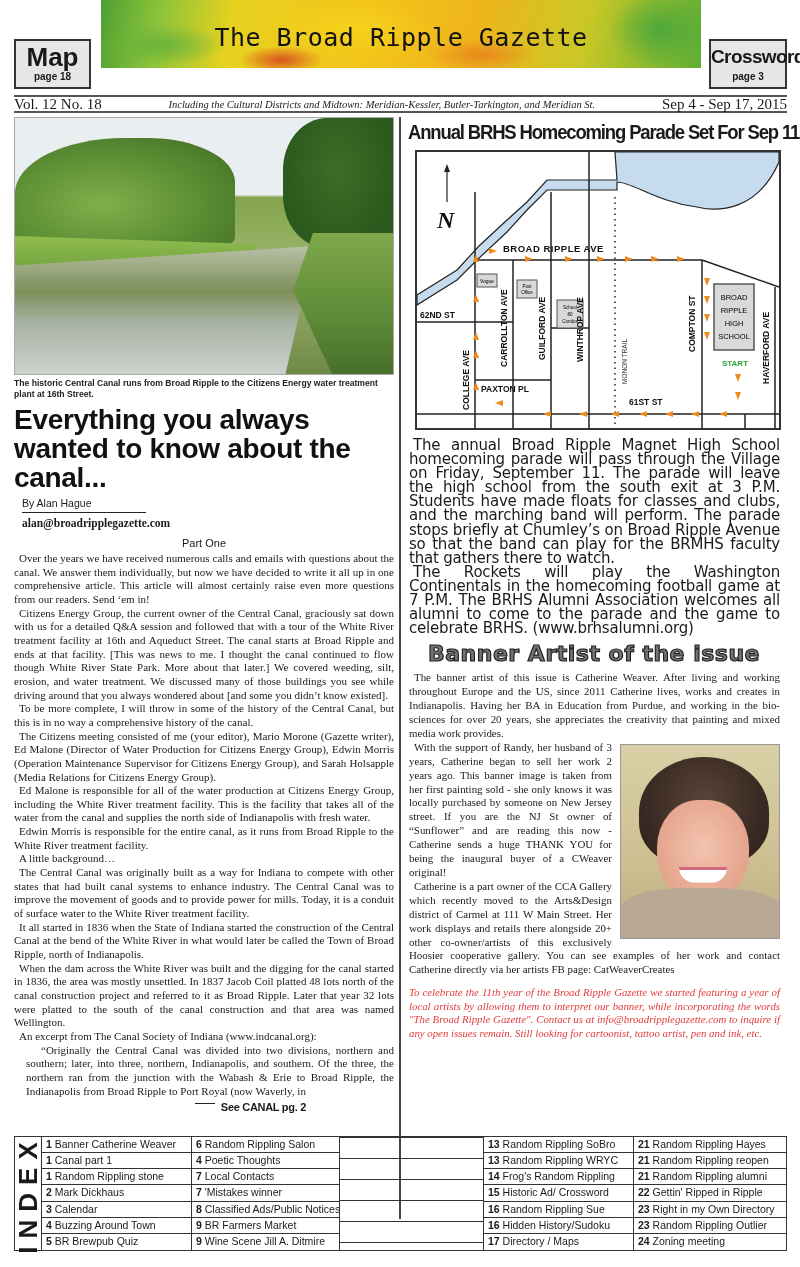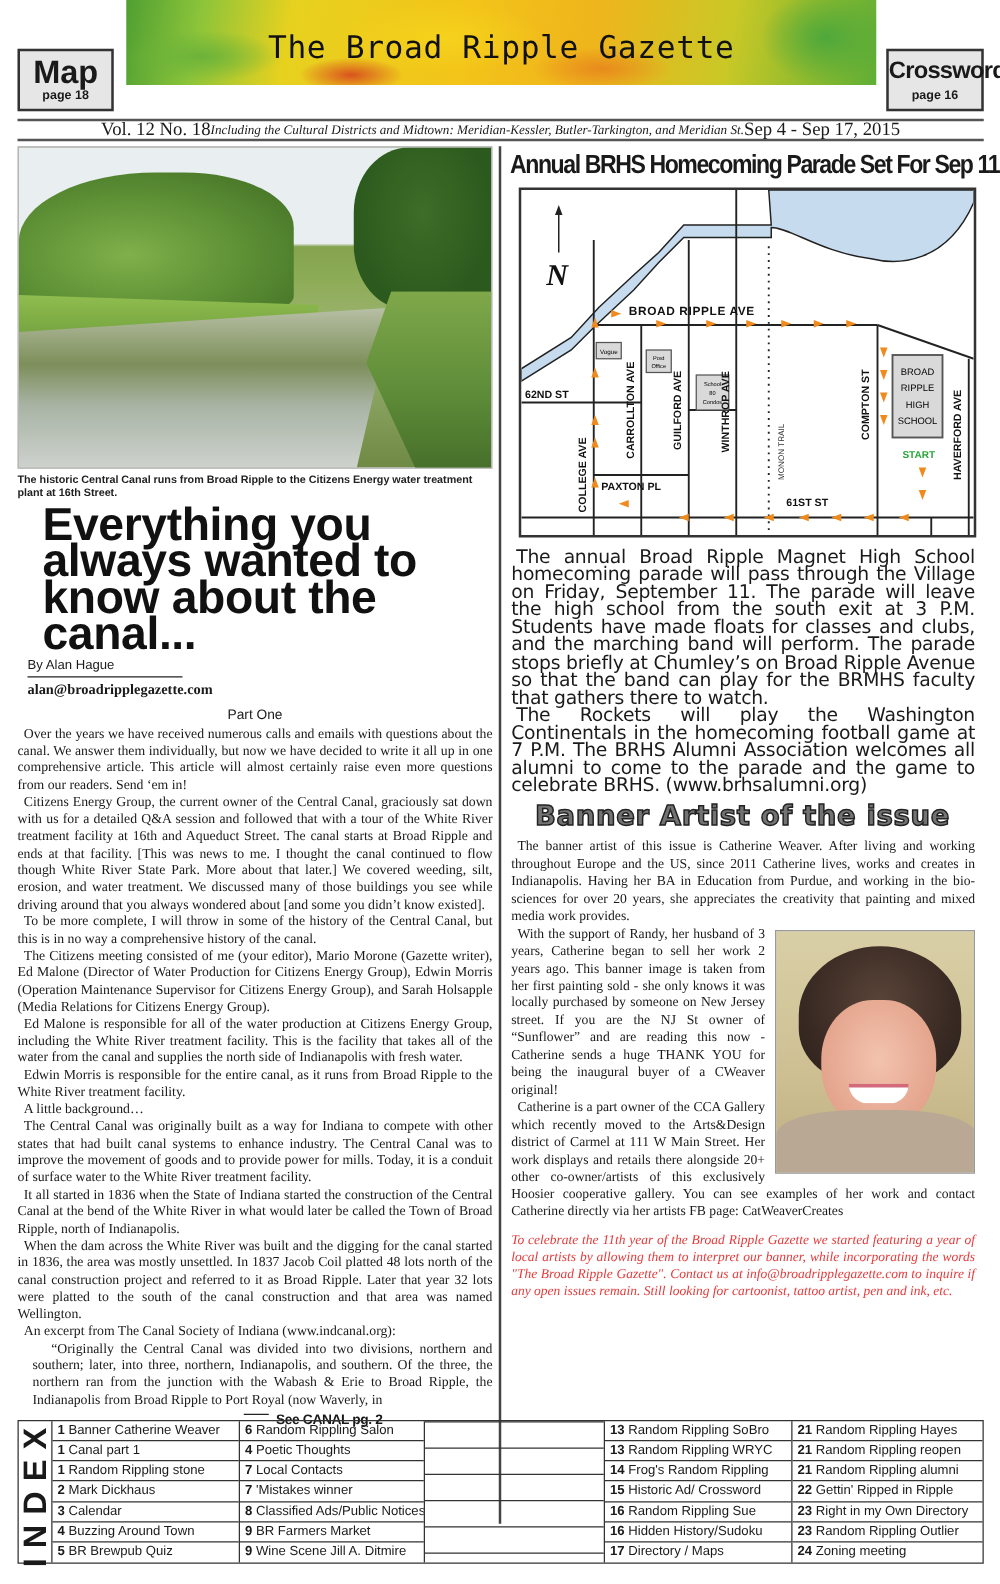--- a/index.html
+++ b/index.html
@@ -19,40 +19,40 @@
       background:
         radial-gradient(ellipse 90px 30px at 60px 45px, #6cb33a 0%, rgba(108,179,58,0) 70%),
         radial-gradient(ellipse 70px 50px at 560px 30px, #4ea83b 0%, rgba(78,168,59,0) 75%),
         radial-gradient(ellipse 120px 40px at 250px 30px, #f5d21c 0%, rgba(245,210,28,0) 70%),
         radial-gradient(ellipse 80px 25px at 380px 55px, #e88a1c 0%, rgba(232,138,28,0) 70%),
         radial-gradient(ellipse 60px 20px at 180px 60px, #d9531e 0%, rgba(217,83,30,0) 70%),
         linear-gradient(100deg, #4f9f32 0%, #8cc43a 10%, #e7d11f 22%, #f3c419 45%, #efb51c 62%, #c9c826 80%, #5fae35 100%);
     }
     .banner-title { position: absolute; left: 0; right: 0; top: 23px; text-align: center; font-family: "DejaVu Sans Mono", monospace; font-size: 25px; color: #111; letter-spacing: 0.5px; }
 
-    .volume-line { position: absolute; left: 14px; top: 95px; width: 773px; height: 18px; border-top: 2px solid #555; border-bottom: 2px solid #555; display: flex; align-items: center; justify-content: center; }
+    .volume-line { position: absolute; left: 14px; top: 95px; width: 773px; height: 18px; border-top: 2px solid #555; border-bottom: 2px solid #555; display: flex; align-items: center; justify-content: space-between; }
     .vol { font-size: 15px; }
     .tagline { font-style: italic; font-size: 10.5px; }
     .dates { font-size: 15px; }
 
     
     .left-col { position: absolute; left: 14px; top: 117px; width: 380px; }
     .photo { width: 380px; height: 258px; border: 1px solid #aaa; position: relative; overflow: hidden;
       background:
         linear-gradient(180deg, #e9eef0 0%, #e9eef0 30%, rgba(0,0,0,0) 31%),
         linear-gradient(180deg, #6f8a3e 0%, #8cab55 40%, #9fb576 60%, #6f8a44 100%);
     }
     .photo .trees-l { position: absolute; left: 0; top: 20px; width: 220px; height: 110px; background: radial-gradient(ellipse at 40% 60%, #7fb04a 0%, #5d8f35 50%, #3f6d23 100%); border-radius: 50% 40% 10% 10%; }
     .photo .trees-r { position: absolute; right: 0; top: 0; width: 110px; height: 130px; background: radial-gradient(ellipse at 50% 40%, #3d6d27 0%, #2c5a1e 70%); border-radius: 40% 0 0 40%; }
     .photo .water { position: absolute; left: 0; top: 128px; width: 300px; height: 130px; background: linear-gradient(180deg, #b8c0a6 0%, #7d8f5a 35%, #a8b3a4 60%, #cfd3cf 100%); clip-path: polygon(0 15%, 100% 0, 90% 100%, 0 100%); }
     .photo .bank-r { position: absolute; right: 0; top: 115px; width: 100px; height: 143px; background: linear-gradient(180deg, #7fa84a 0%, #5c8a37 60%, #466f2a 100%); clip-path: polygon(20% 0, 100% 0, 100% 100%, 40% 100%, 0 40%); }
     .photo .bank-l { position: absolute; left: 0; top: 118px; width: 240px; height: 40px; background: linear-gradient(180deg, #8fbd4f 0%, #6f9d3c 100%); clip-path: polygon(0 0, 100% 20%, 100% 50%, 0 100%); }
 
     .caption { font-family: "Liberation Sans", sans-serif; font-weight: bold; font-size: 8.6px; line-height: 10.5px; margin-top: 3px; color: #222; }
-    .headline { font-family: "Liberation Sans", sans-serif; font-weight: 900; font-size: 37px; line-height: 29px; margin-top: 6px; letter-spacing: -0.3px; color: #111; margin-left: 20px; }
+    .headline { font-family: "Liberation Sans", sans-serif; font-weight: 900; font-size: 28px; line-height: 29px; margin-top: 6px; letter-spacing: -0.3px; color: #111; }
     .byline { font-family: "Liberation Sans", sans-serif; font-size: 10.5px; margin-top: 5px; margin-left: 8px; display: inline-block; border-bottom: 1px solid #222; padding-bottom: 3px; padding-right: 55px; }
     .email { font-weight: bold; font-size: 11.5px; margin-top: 4px; margin-left: 8px; }
     .part { text-align: center; font-family: "Liberation Sans", sans-serif; font-size: 11px; margin-top: 8px; }
     .article { font-size: 11px; line-height: 13.65px; text-align: justify; margin-top: 3px; }
     .article p { text-indent: 5px; }
     .article p.quote { text-indent: 15px; padding-left: 12px; }
     .see-more { text-align: right; margin-right: 88px; margin-top: 3px; font-family: "Liberation Sans", sans-serif; font-weight: bold; font-size: 11px; letter-spacing: -0.3px; }
     .see-more .rule { display: inline-block; width: 20px; border-top: 1px solid #222; vertical-align: middle; margin-right: 6px; position: relative; top: -5px; }
 
     
@@ -97,21 +97,21 @@
 <div class="masthead">
   <div class="box-link box-map">
     <span class="big">Map</span>
     <span class="small">page 18</span>
   </div>
   <div class="banner">
     <div class="banner-title">The Broad Ripple Gazette</div>
   </div>
   <div class="box-link box-cross">
     <span class="big">Crossword</span>
-    <span class="small">page 16</span>
+    <span class="small">page 3</span>
   </div>
 </div>
 <div class="volume-line">
   <span class="vol">Vol. 12  No. 18</span>
   <span class="tagline">Including the Cultural Districts and Midtown: Meridian-Kessler, Butler-Tarkington, and Meridian St.</span>
   <span class="dates">Sep 4 - Sep 17, 2015</span>
 </div>
 
 <div class="left-col">
   <div class="photo">

